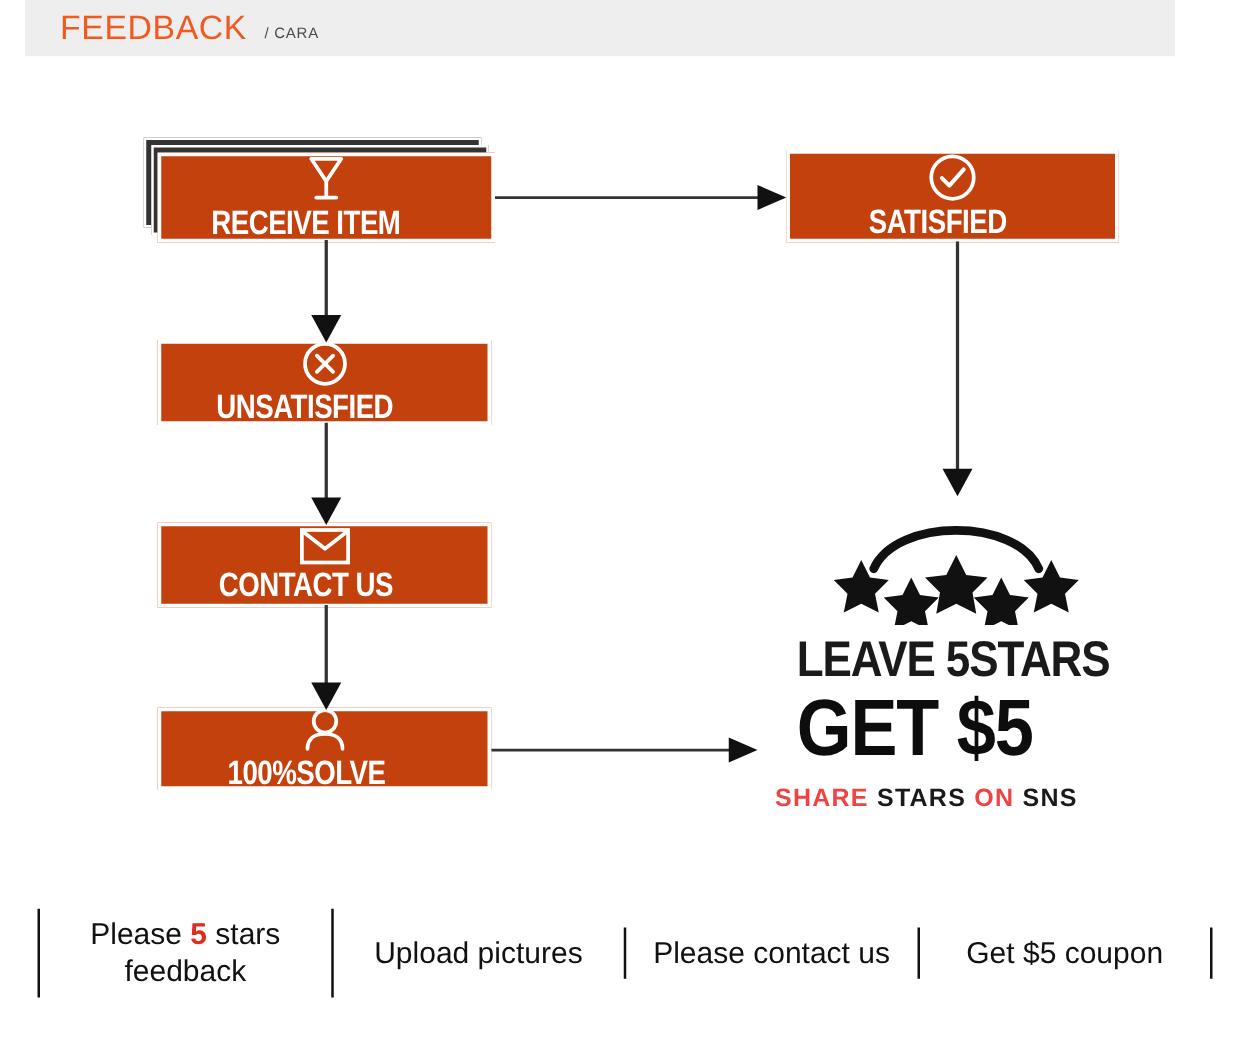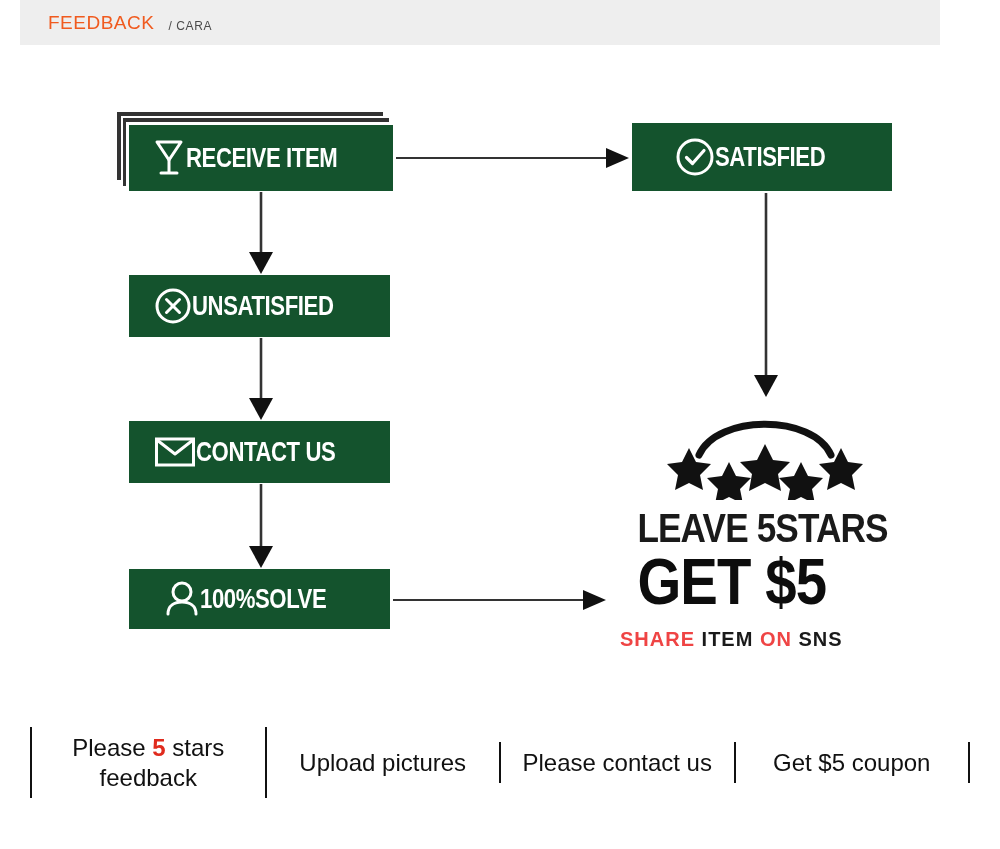--- a/index.html
+++ b/index.html
@@ -23,43 +23,44 @@
     width: 920px;
     height: 45px;
     background: #eeeeee;
     display: flex;
     align-items: center;
     padding-left: 28px;
     box-sizing: border-box;
   }
   #header-title {
     color: #f05a1e;
-    font-size: 19px;
+    font-size: 27px;
     font-weight: 400;
     letter-spacing: 0.5px;
     font-family: "Liberation Sans", sans-serif;
   }
   #header-sub {
     color: #4a4a4a;
     font-size: 12px;
     letter-spacing: 0.6px;
     margin-left: 14px;
     position: relative;
     top: 3px;
   }
 
   
   .flow-box {
     position: absolute;
-    background: #14532d;
+    background: #c2410c;
     border: 3px solid #ffffff;
     box-sizing: border-box;
     display: flex;
     align-items: center;
     justify-content: center;
+    flex-direction: column;
   }
   .flow-box .box-label {
     color: #ffffff;
     font-family: "Liberation Sans Narrow", "Liberation Sans", sans-serif;
     font-weight: bold;
     font-size: 27px;
     letter-spacing: -0.5px;
     transform: scaleX(0.82);
     transform-origin: left center;
     white-space: nowrap;
@@ -254,21 +255,21 @@
     <polygon fill="#111111" points="146,62 153,76 168,78 157,89 160,104 146,97 132,104 135,89 124,78 139,76"></polygon>
 
     <polygon fill="#111111" points="186,48 193,62 208,64 197,75 200,90 186,83 172,90 175,75 164,64 179,62"></polygon>
   </svg>
 
   <div id="promo-line1">LEAVE 5STARS</div>
   <div id="promo-line2">GET $5</div>
 
   <div id="promo-line3">
     <span class="sns-dim">SHARE</span>
-    <span class="sns-bold">ITEM</span>
+    <span class="sns-bold">STARS</span>
     <span class="sns-dim">ON</span>
     <span class="sns-bold">SNS</span>
   </div>
 </div>
 
 <div id="bottom-strip">
 
   <div class="strip-cell">
     <span>Please </span><span class="strip-accent">5</span><span> stars feedback</span>
   </div>

